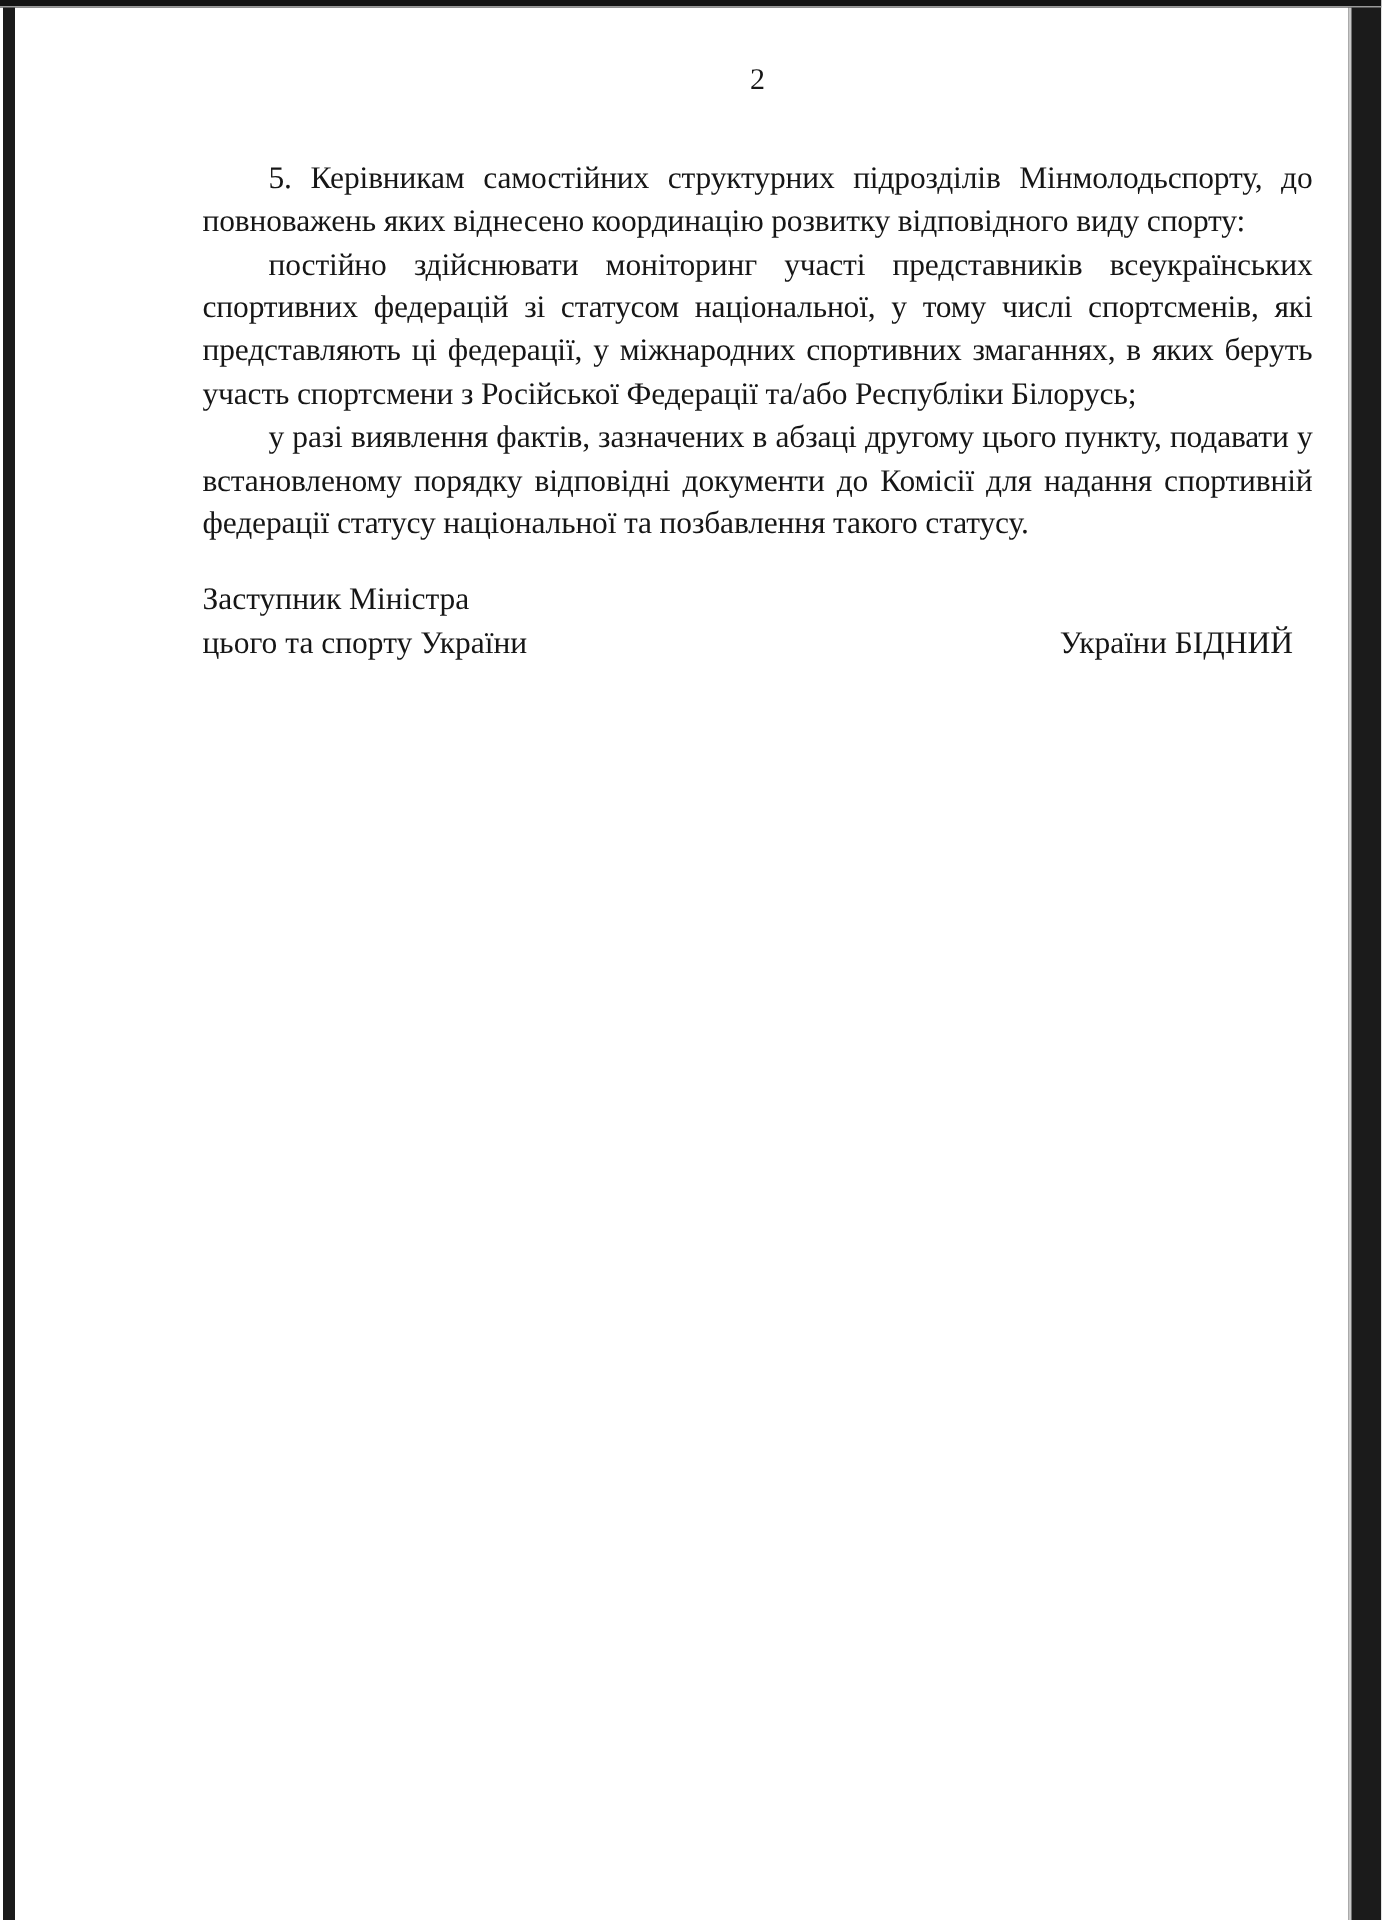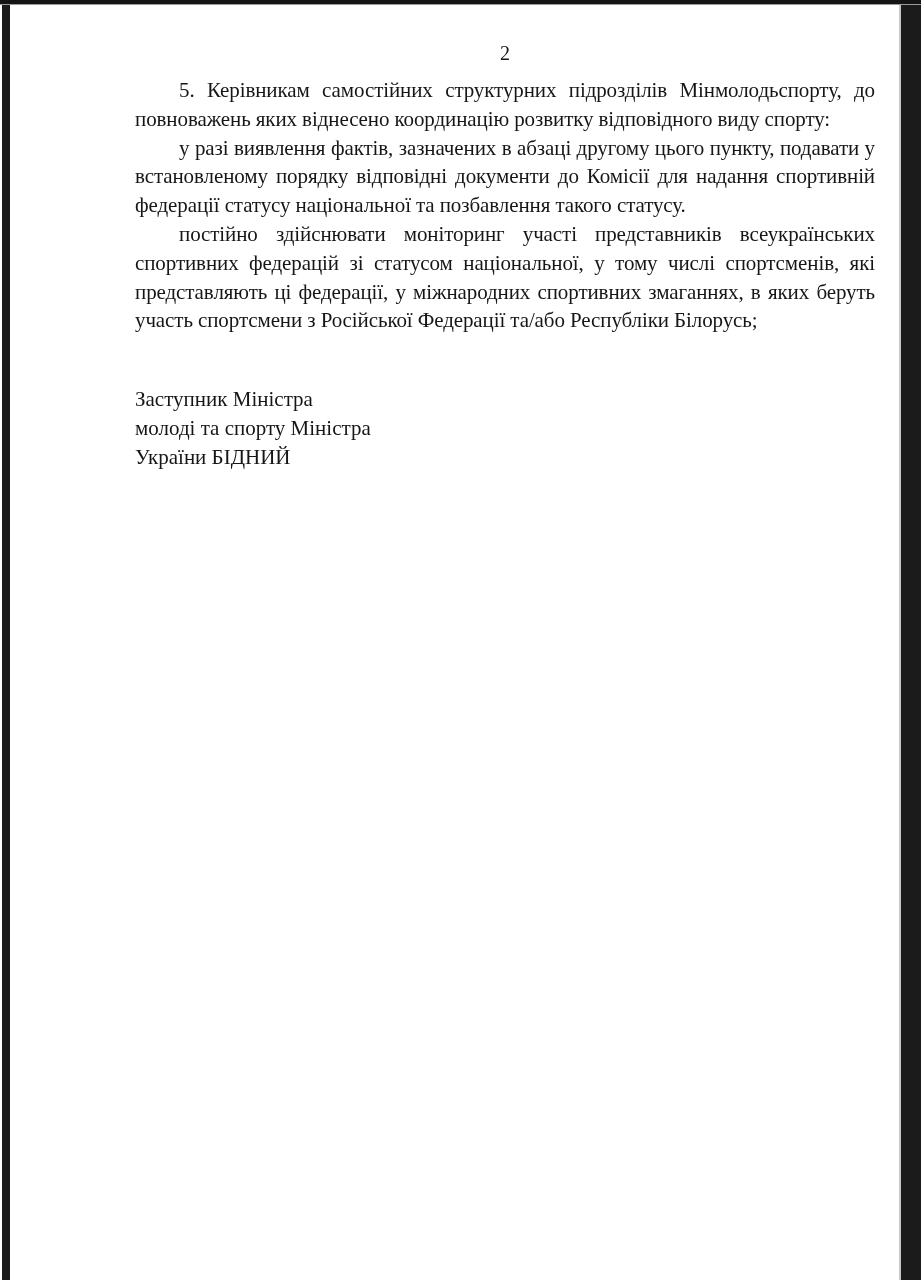--- a/index.html
+++ b/index.html
@@ -44,64 +44,64 @@
     position: absolute;
     top: 40px;
     left: 135px;
     width: 740px;
     text-align: center;
     font-size: 20px;
     line-height: 26px;
   }
   .body-text {
     position: absolute;
-    top: 76px;
+    top: 104px;
     left: 135px;
     width: 740px;
     font-size: 21px;
     line-height: 28.8px;
     text-align: justify;
     letter-spacing: -0.1px;
   }
   .body-text p {
     margin: 0;
     padding: 0;
     text-indent: 44px;
   }
   .signature {
     position: absolute;
     top: 385px;
     left: 135px;
     width: 727px;
     display: flex;
     justify-content: space-between;
+    align-items: flex-end;
     font-size: 21px;
     line-height: 28.8px;
     white-space: nowrap;
-    flex-direction: column;
   }
 </style>
 </head>
 <body>
 
 <div class="sheet">
 
   <div class="frame-top"></div>
   <div class="frame-left"></div>
   <div class="frame-right"></div>
 
   <div class="page-number">2</div>
 
   <div class="body-text">
     <p>5. Керівникам самостійних структурних підрозділів Мінмолодьспорту, до повноважень яких віднесено координацію розвитку відповідного виду спорту:</p>
+    <p>постійно здійснювати моніторинг участі представників всеукраїнських спортивних федерацій зі статусом національної, у тому числі спортсменів, які представляють ці федерації, у міжнародних спортивних змаганнях, в яких беруть участь спортсмени з Російської Федерації та/або Республіки Білорусь;</p>
     <p>у разі виявлення фактів, зазначених в абзаці другому цього пункту, подавати у встановленому порядку відповідні документи до Комісії для надання спортивній федерації статусу національної та позбавлення такого статусу.</p>
-    <p>постійно здійснювати моніторинг участі представників всеукраїнських спортивних федерацій зі статусом національної, у тому числі спортсменів, які представляють ці федерації, у міжнародних спортивних змаганнях, в яких беруть участь спортсмени з Російської Федерації та/або Республіки Білорусь;</p>
   </div>
 
   <div class="signature">
     <div>
       <div>Заступник Міністра</div>
-      <div>молоді та спорту Міністра</div>
+      <div>цього та спорту України</div>
     </div>
     <div>України БІДНИЙ</div>
   </div>
 
 </div>
 
 </body></html>

